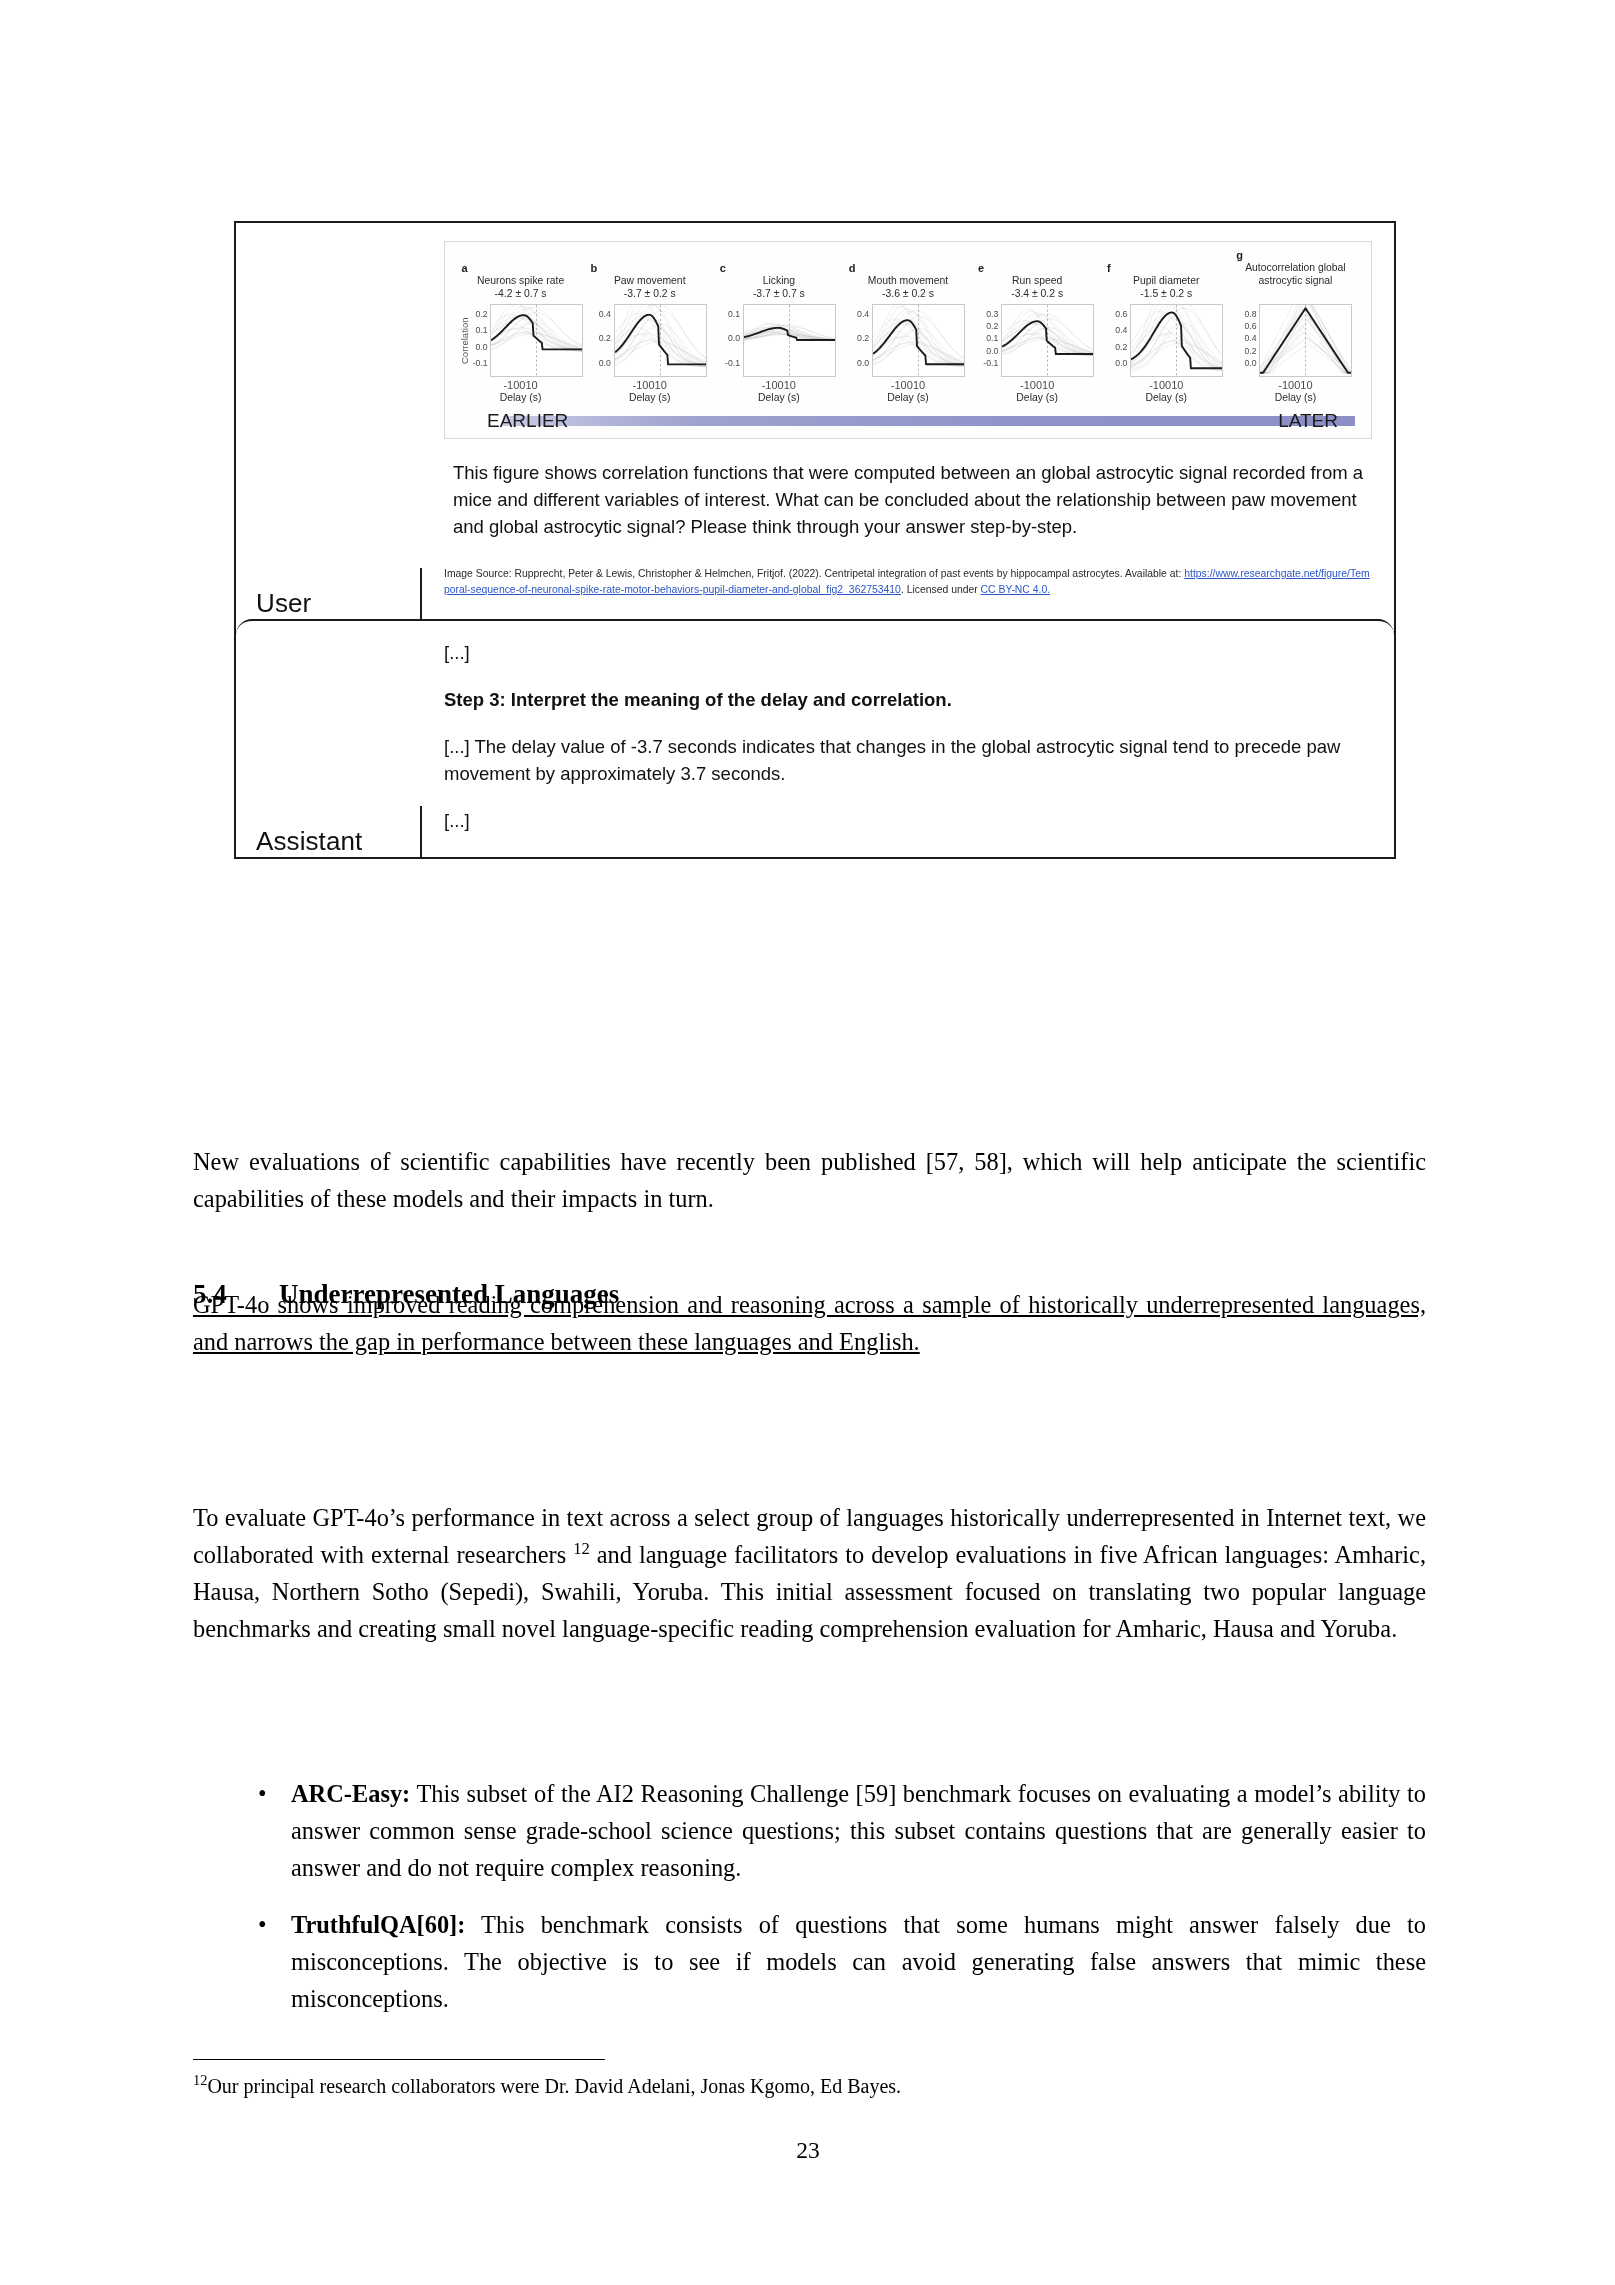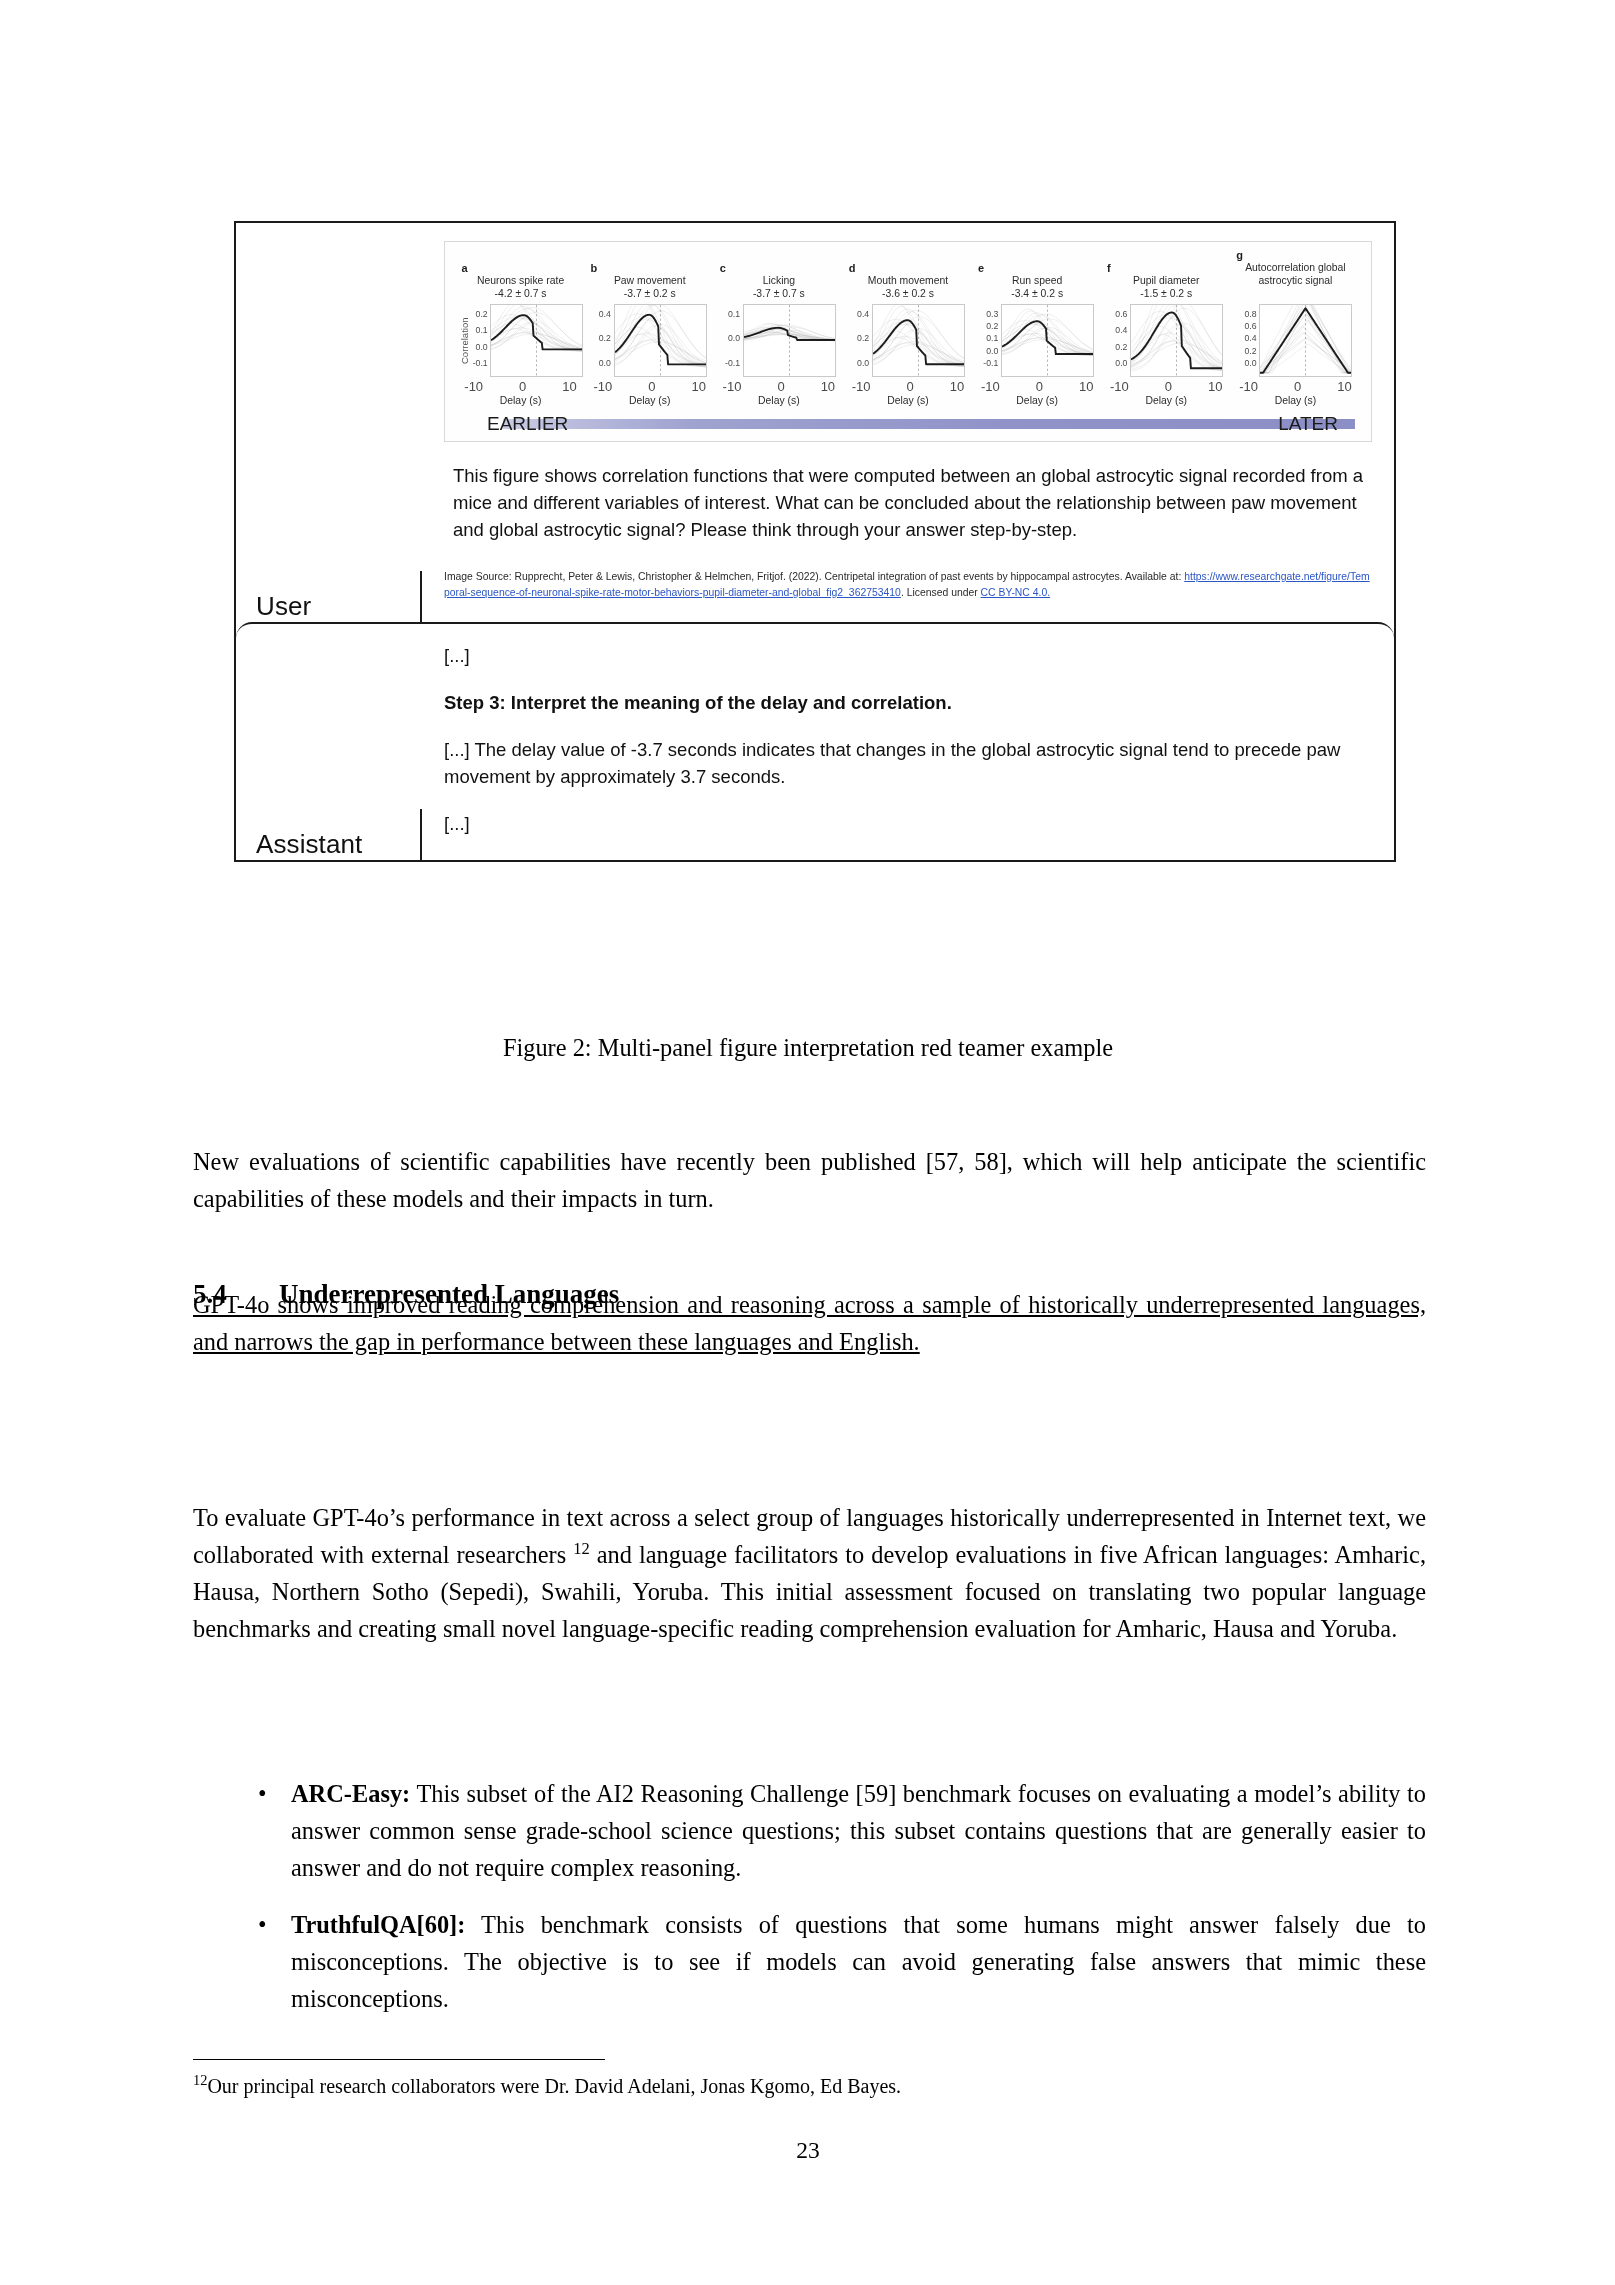--- a/index.html
+++ b/index.html
@@ -144,25 +144,24 @@
     border: 0.9px solid #c9c9c9;
     background: #fff;
     position: relative;
     overflow: hidden;
   }
   .plotbox svg { display:block; width:100%; height:100%; }
   .xticks {
     display: flex;
     justify-content: space-between;
     font-family: "Liberation Sans", "DejaVu Sans", sans-serif;
-    font-size: 13px;
+    font-size: 11px;
     color: #4a4a4a;
     margin-top: 1.8px;
     padding: 0 5.4px;
-    gap: 36px;
   }
   .xlabel {
     font-family: "Liberation Sans", "DejaVu Sans", sans-serif;
     font-size: 10.4px;
     color: #2b2b2b;
     margin-top: 1.8px;
   }
   .timeline {
     position: relative;
     height: 23.5px;
@@ -631,21 +630,20 @@
       </div>
       <div class="content-cell" id="assistant-host">
           <div class="assist-p">[...]</div>
           <div class="assist-p bold">Step 3: Interpret the meaning of the delay and correlation.</div>
           <div class="assist-p">[...] The delay value of -3.7 seconds indicates that changes in the global astrocytic signal tend to precede paw movement by approximately 3.7 seconds.</div>
           <div class="assist-p">[...]</div>
         </div>
     </div>
   </div>
 
-  <div class="caption">Figure 2: Multi-panel figure interpretation red teamer example</div>
 
   <div class="body-block" style="top:1143px;">New evaluations of scientific capabilities have recently been published [57, 58], which will help anticipate the scientific capabilities of these models and their impacts in turn.</div>
 
   <h2 class="section body-block" style="top:1274px;">
     <span class="num">5.4</span><span>Underrepresented Languages</span>
   </h2>
 
   <div class="body-block" style="top:1286px;text-decoration:underline;">GPT-4o shows improved reading comprehension and reasoning across a sample of historically underrepresented languages, and narrows the gap in performance between these languages and English.</div>
 
   <div class="body-block" style="top:1499px;">

